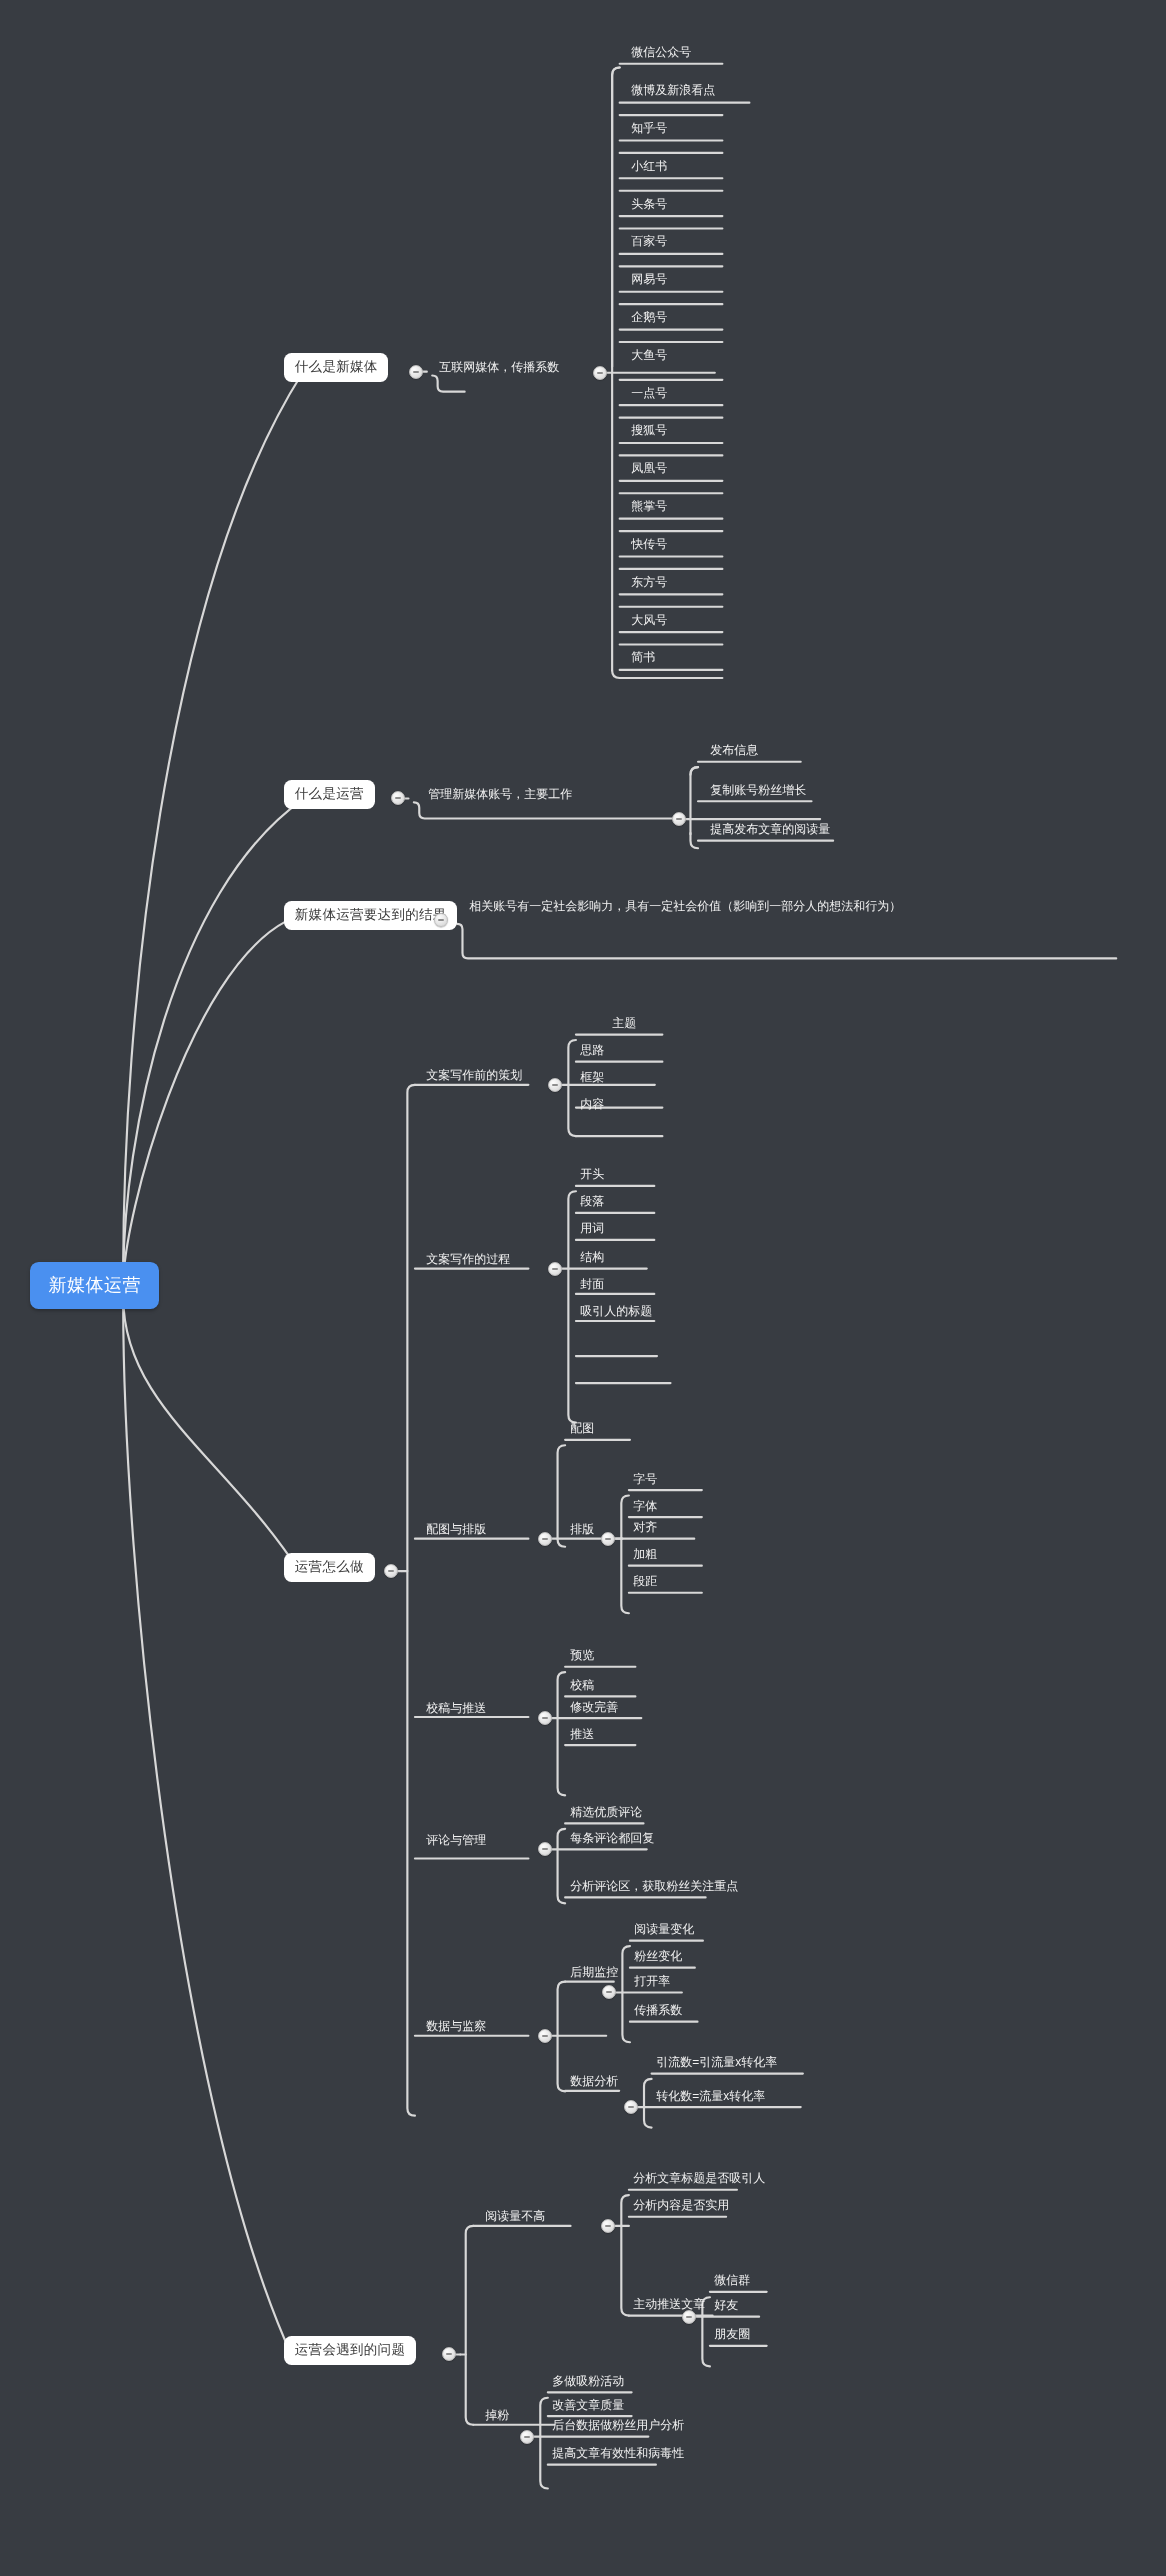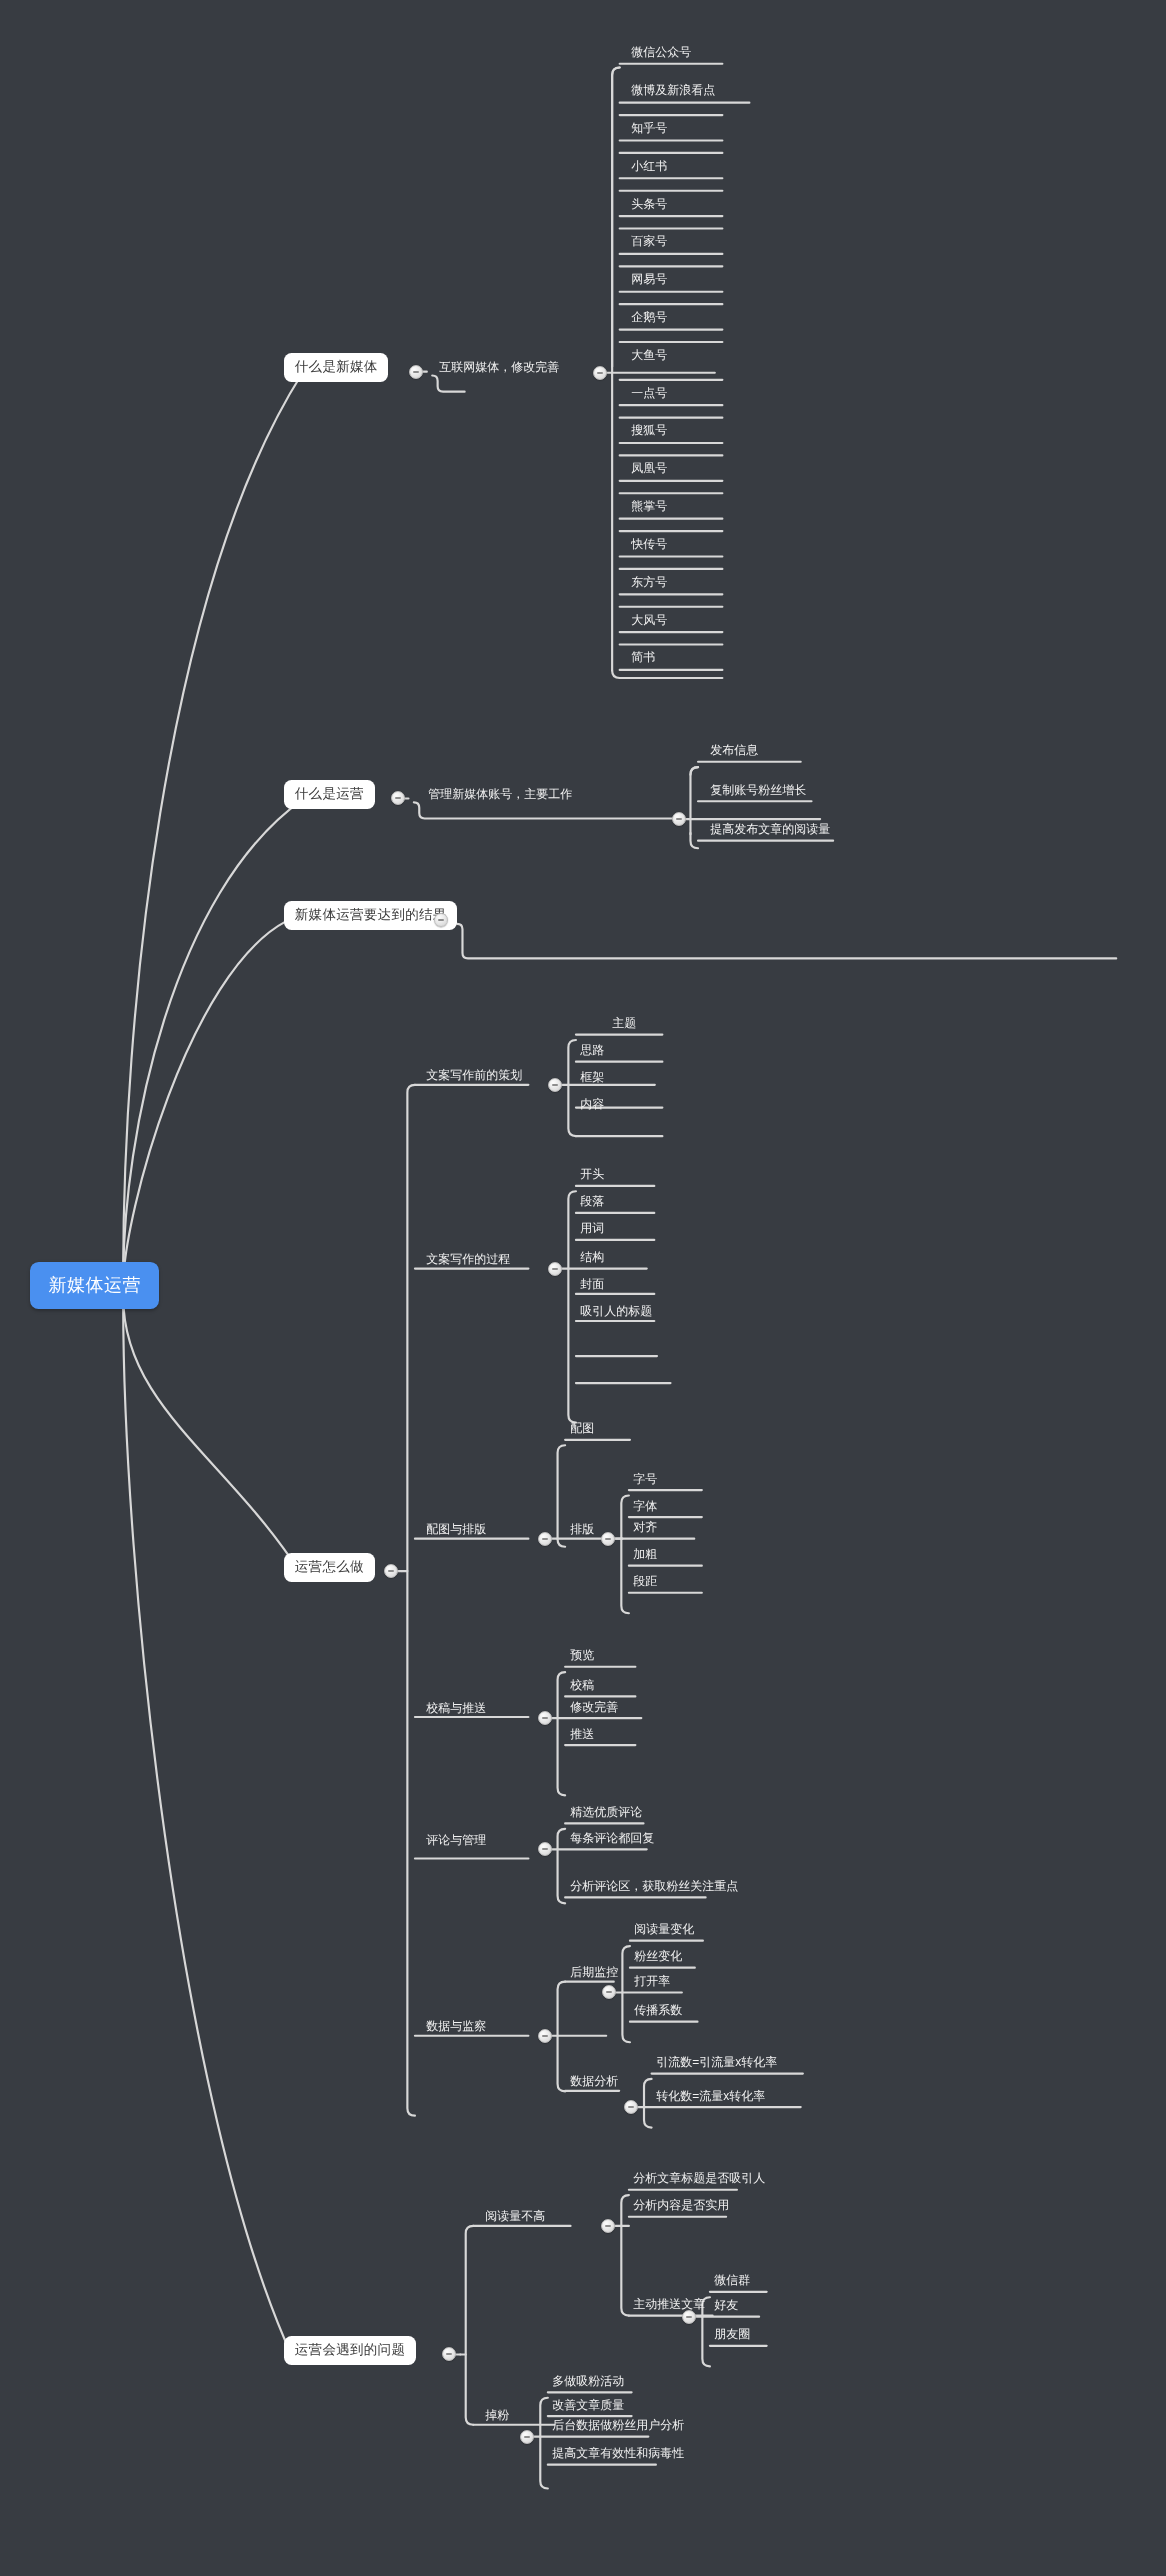--- a/index.html
+++ b/index.html
@@ -279,21 +279,21 @@
 
   <div class="node root" style="left:30px; top:1262px;">新媒体运营</div>
 
   <div class="node lv1" style="left:284px; top:353px;">什么是新媒体</div>
   <div class="node lv1" style="left:284px; top:780px;">什么是运营</div>
   <div class="node lv1" style="left:284px; top:901px;">新媒体运营要达到的结果</div>
   <div class="node lv1" style="left:284px; top:1553px;text-align:center;">运营怎么做</div>
   <div class="node lv1" style="left:284px; top:2336px;">运营会遇到的问题</div>
 
   <div class="toggle" style="left:409px; top:365px;"></div>
-  <div class="node txt" style="left:435px; top:359px;">互联网媒体，修改完善</div>
+  <div class="node txt" style="left:435px; top:359px;">互联网媒体，传播系数</div>
   <div class="toggle" style="left:593px; top:366px;"></div>
 
   <div class="node txt" style="left:627px; top:44px;">微信公众号</div>
   <div class="node txt" style="left:627px; top:82px;">微博及新浪看点</div>
   <div class="node txt" style="left:627px; top:120px;">知乎号</div>
   <div class="node txt" style="left:627px; top:158px;">小红书</div>
   <div class="node txt" style="left:627px; top:196px;">头条号</div>
   <div class="node txt" style="left:627px; top:233px;">百家号</div>
   <div class="node txt" style="left:627px; top:271px;">网易号</div>
   <div class="node txt" style="left:627px; top:309px;">企鹅号</div>
@@ -309,20 +309,21 @@
 
   <div class="toggle" style="left:391px; top:791px;"></div>
   <div class="node txt" style="left:424px; top:786px;">管理新媒体账号，主要工作</div>
   <div class="toggle" style="left:672px; top:812px;"></div>
 
   <div class="node txt" style="left:706px; top:742px;">发布信息</div>
   <div class="node txt" style="left:706px; top:782px;">复制账号粉丝增长</div>
   <div class="node txt" style="left:706px; top:821px;">提高发布文章的阅读量</div>
 
   <div class="toggle" style="left:434px; top:913px;"></div>
+  <div class="node txt wrap" style="left:465px; top:897px; width:638px;">相关账号有一定社会影响力，具有一定社会价值（影响到一部分人的想法和行为）</div>
 
   <div class="toggle" style="left:384px; top:1564px;"></div>
 
   <div class="node txt" style="left:422px; top:1067px;">文案写作前的策划</div>
   <div class="toggle" style="left:548px; top:1078px;"></div>
   <div class="node txt" style="left:576px; top:1015px;margin-left:32px;">主题</div>
   <div class="node txt" style="left:576px; top:1042px;">思路</div>
   <div class="node txt" style="left:576px; top:1069px;">框架</div>
   <div class="node txt" style="left:576px; top:1096px;">内容</div>
 

